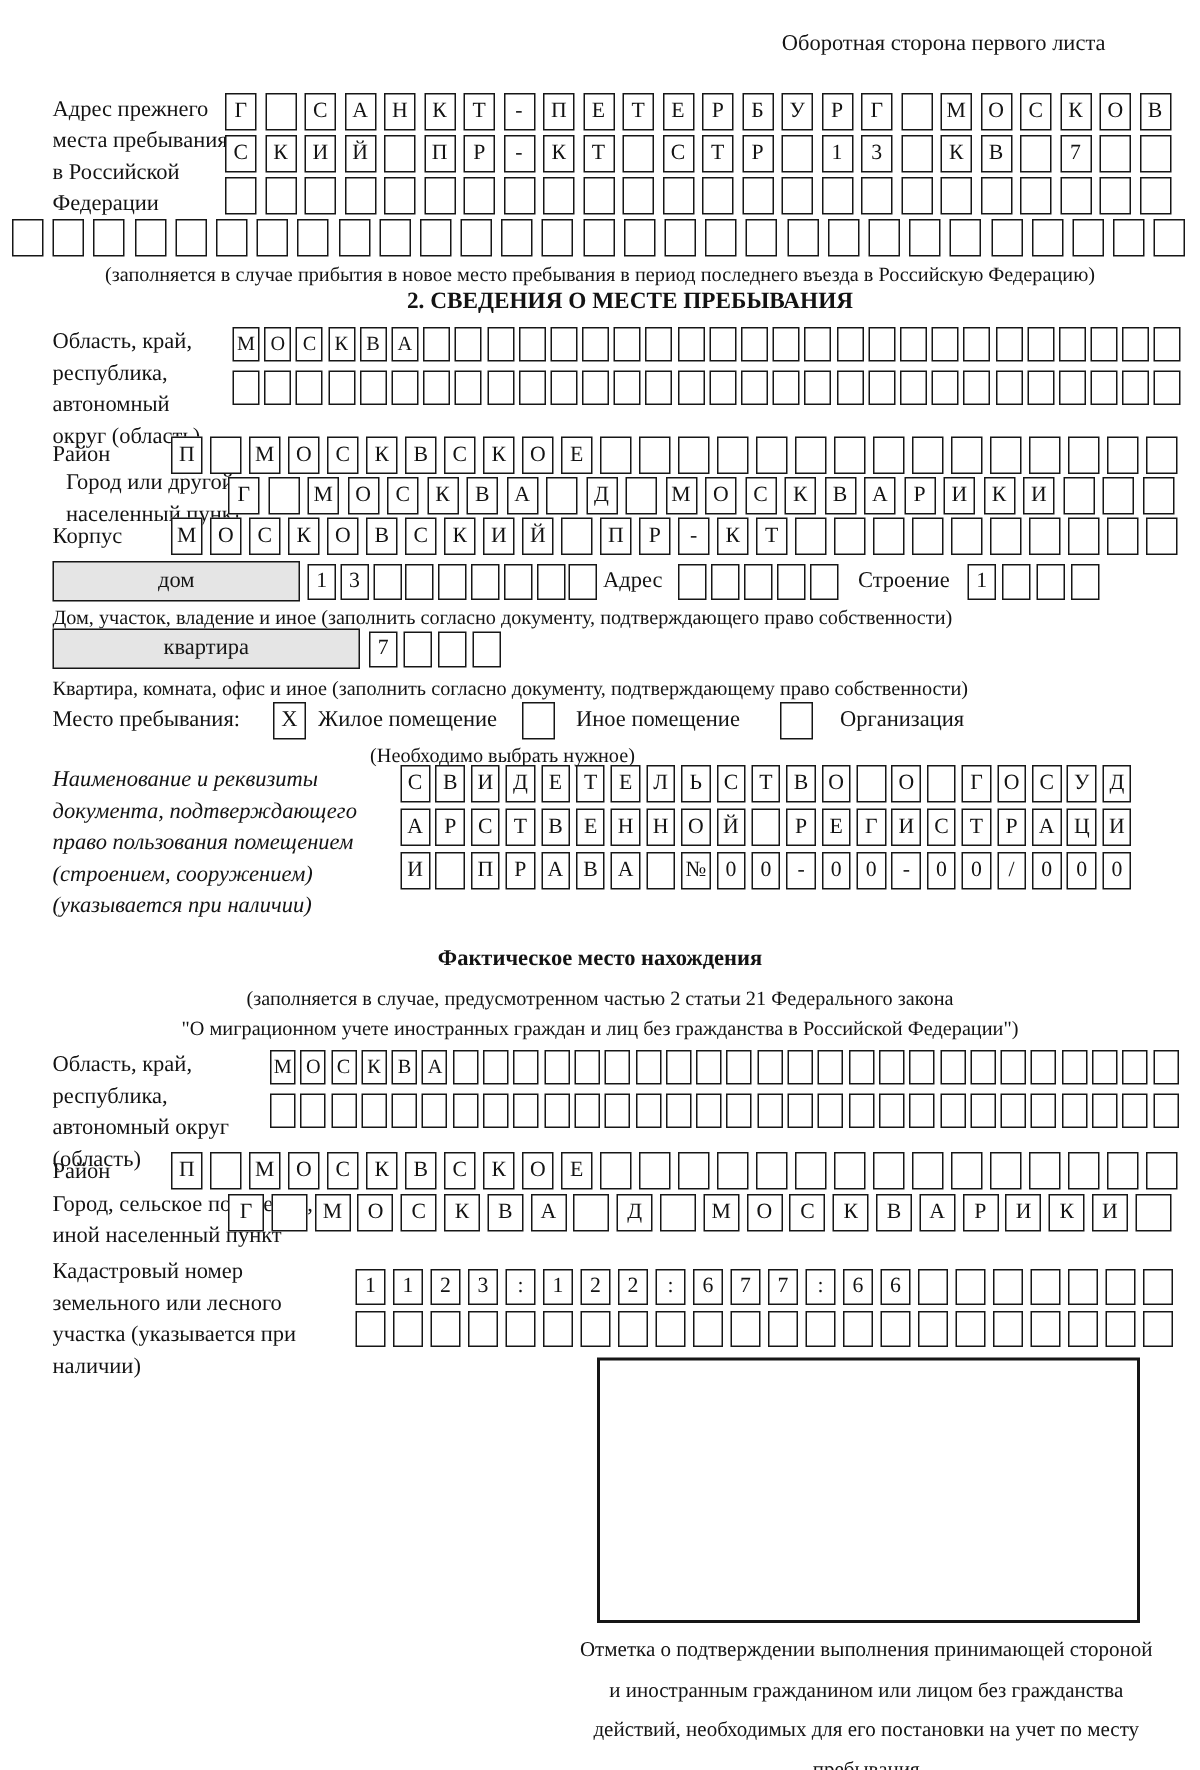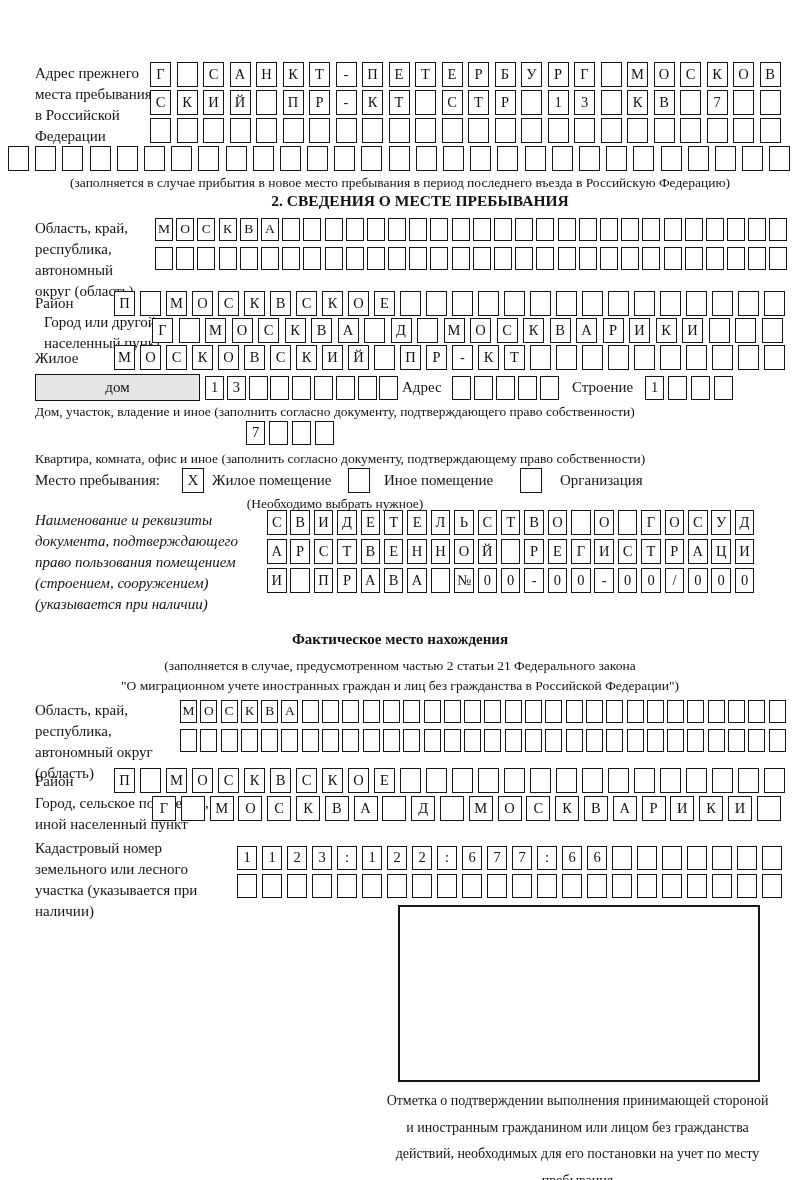--- a/index.html
+++ b/index.html
@@ -46,20 +46,21 @@
     display:inline-block;border:1.5px solid #161616;box-sizing:border-box;
     width:22px;height:25px;text-align:center;font-size:15px;line-height:22px;background:#fff;
   }
   .stampbox{border:2px solid #161616;box-sizing:border-box;background:#fff;}
 </style>
 </head>
 <body>
 
 <div id="form">
 
+  <div class="abs lbl" style="top:19px;left:0;width:737px;text-align:right;">Оборотная сторона первого листа</div>
 
   <div class="abs lbl" style="top:63px;left:35px;width:122px;">Адрес прежнего места пребывания в Российской Федерации</div>
   <div class="abs cells cs-a" style="top:62px;left:150px;">
       <span class="cell">Г</span>
       <span class="cell"></span>
       <span class="cell">С</span>
       <span class="cell">А</span>
       <span class="cell">Н</span>
       <span class="cell">К</span>
       <span class="cell">Т</span>
@@ -285,21 +286,21 @@
       <span class="cell">А</span>
       <span class="cell">Р</span>
       <span class="cell">И</span>
       <span class="cell">К</span>
       <span class="cell">И</span>
       <span class="cell"></span>
       <span class="cell"></span>
       <span class="cell"></span>
     </div>
 
-  <div class="abs lbl" style="top:348px;left:35px;">Жилое</div>
+  <div class="abs lbl" style="top:348px;left:35px;">Корпус</div>
   <div class="abs cells cs-26" style="top:345px;left:114px;">
       <span class="cell">М</span>
       <span class="cell">О</span>
       <span class="cell">С</span>
       <span class="cell">К</span>
       <span class="cell">О</span>
       <span class="cell">В</span>
       <span class="cell">С</span>
       <span class="cell">К</span>
       <span class="cell">И</span>
@@ -344,20 +345,21 @@
     </div>
   <div class="abs lbl" style="top:377px;left:572px;">Строение</div>
   <div class="abs cells cs-4" style="top:376px;left:645px;">
       <span class="cell">1</span>
       <span class="cell"></span>
       <span class="cell"></span>
       <span class="cell"></span>
     </div>
   <div class="abs cap" style="top:403px;left:35px;width:740px;">Дом, участок, владение и иное (заполнить согласно документу, подтверждающего право собственности)</div>
 
+  <div class="abs wbox" style="top:419px;left:35px;width:205px;">квартира</div>
   <div class="abs cells cs-4" style="top:421px;left:246px;">
       <span class="cell">7</span>
       <span class="cell"></span>
       <span class="cell"></span>
       <span class="cell"></span>
     </div>
   <div class="abs cap" style="top:450px;left:35px;width:740px;">Квартира, комната, офис и иное (заполнить согласно документу, подтверждающему право собственности)</div>
 
   <div class="abs lbl" style="top:470px;left:35px;">Место пребывания:</div>
   <span class="abs checkbox" style="top:468px;left:182px;">X</span>

